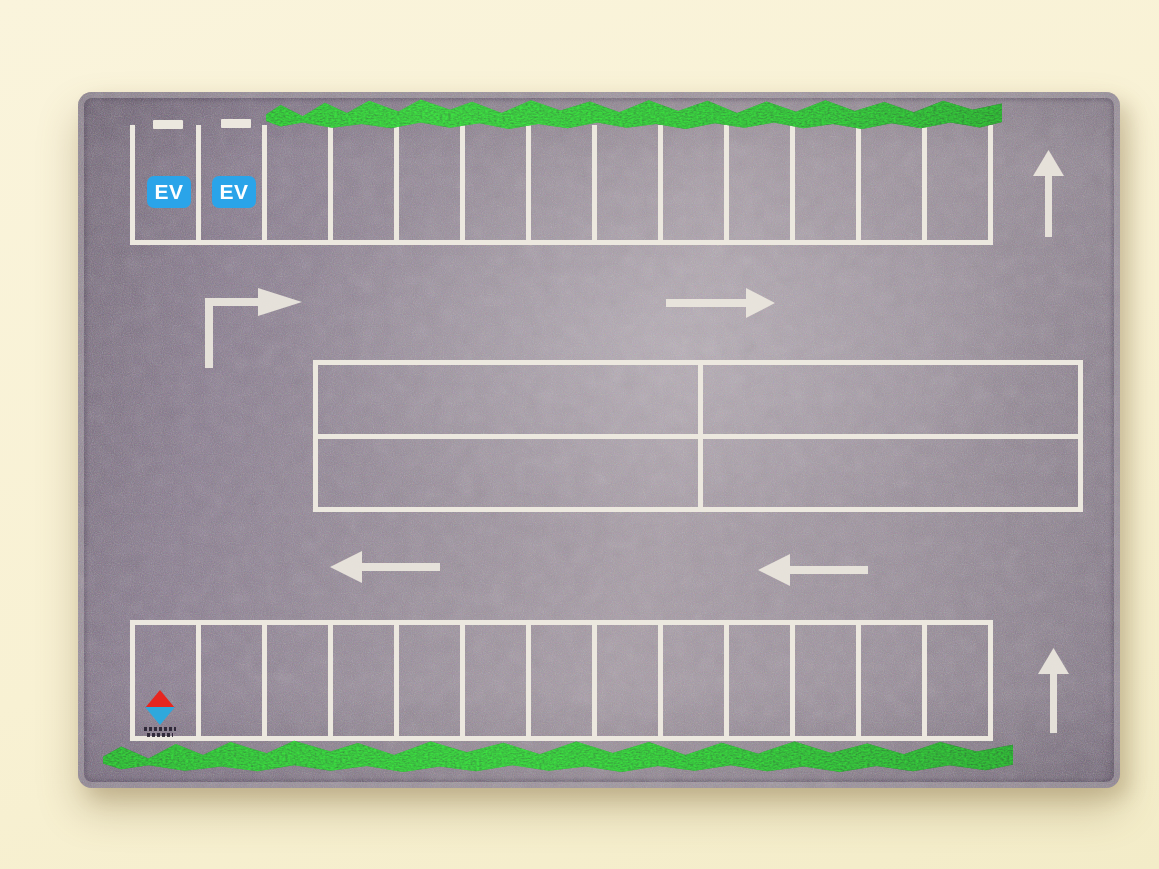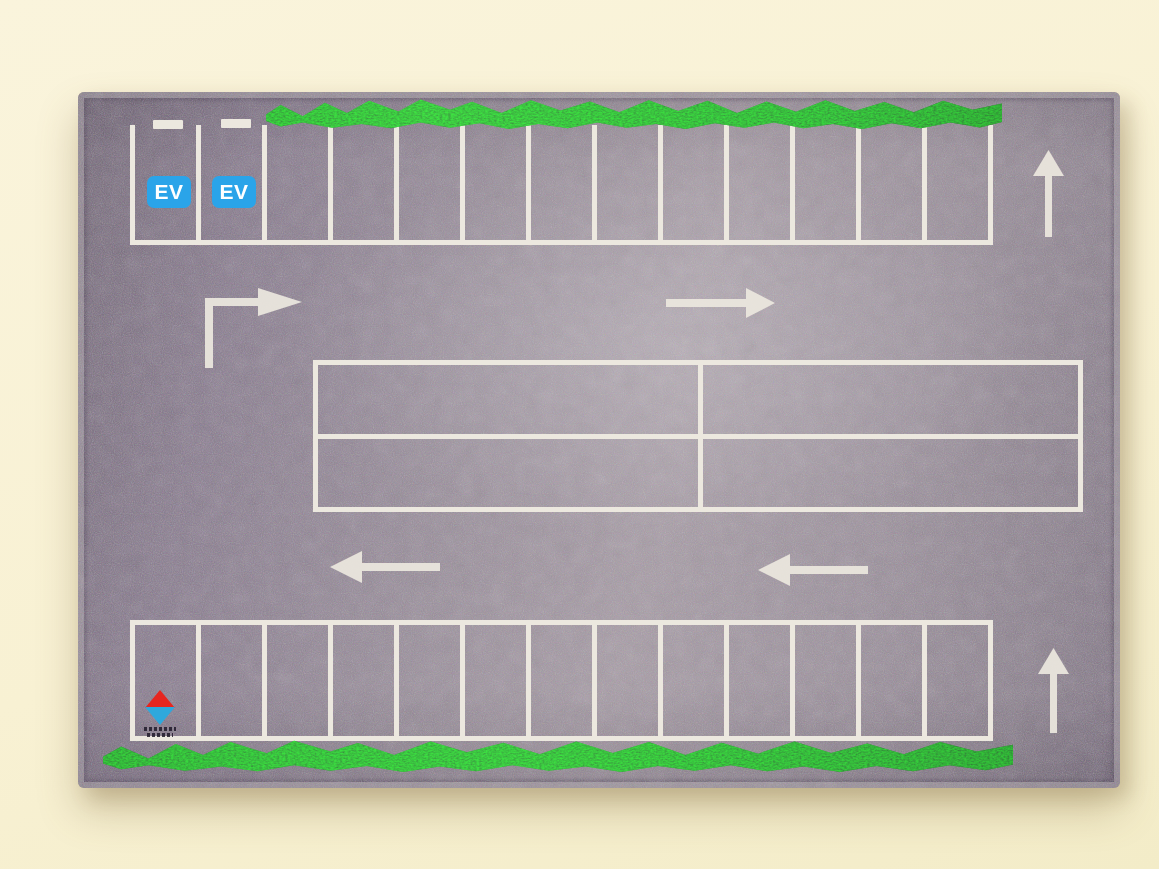--- a/index.html
+++ b/index.html
@@ -9,21 +9,21 @@
   *{margin:0;padding:0;box-sizing:content-box;}
   html,body{width:1159px;height:869px;overflow:hidden;}
   body{
     font-family:"Liberation Sans", sans-serif;
     background:linear-gradient(160deg,#faf4dc 0%, var(--table) 55%, #f3ecc8 100%);
   }
   .scene{position:relative;width:1159px;height:869px;}
   
   .mat{
     position:absolute;left:78px;top:92px;width:1042px;height:696px;
-    border-radius:6px;overflow:hidden;
+    border-radius:14px;overflow:hidden;
     background:
       radial-gradient(ellipse 58% 46% at 56% 36%, rgba(255,255,255,0.20), rgba(255,255,255,0) 62%),
       linear-gradient(180deg, rgba(28,18,38,.14), rgba(28,18,38,0) 10%, rgba(28,18,38,0) 86%, rgba(28,18,38,.20) 100%),
       linear-gradient(102deg,#6e6272 0%,#84778a 16%,#968b97 38%,#a59aa3 56%,#988d98 76%,#867b88 92%,#7a6e7e 100%);
     box-shadow:
       inset 0 0 0 6px rgba(224,218,216,0.38),
       inset 0 0 3px 9px rgba(52,40,62,0.30),
       0 22px 40px rgba(128,104,58,0.32),
       10px 10px 18px rgba(128,104,58,0.22);
   }

